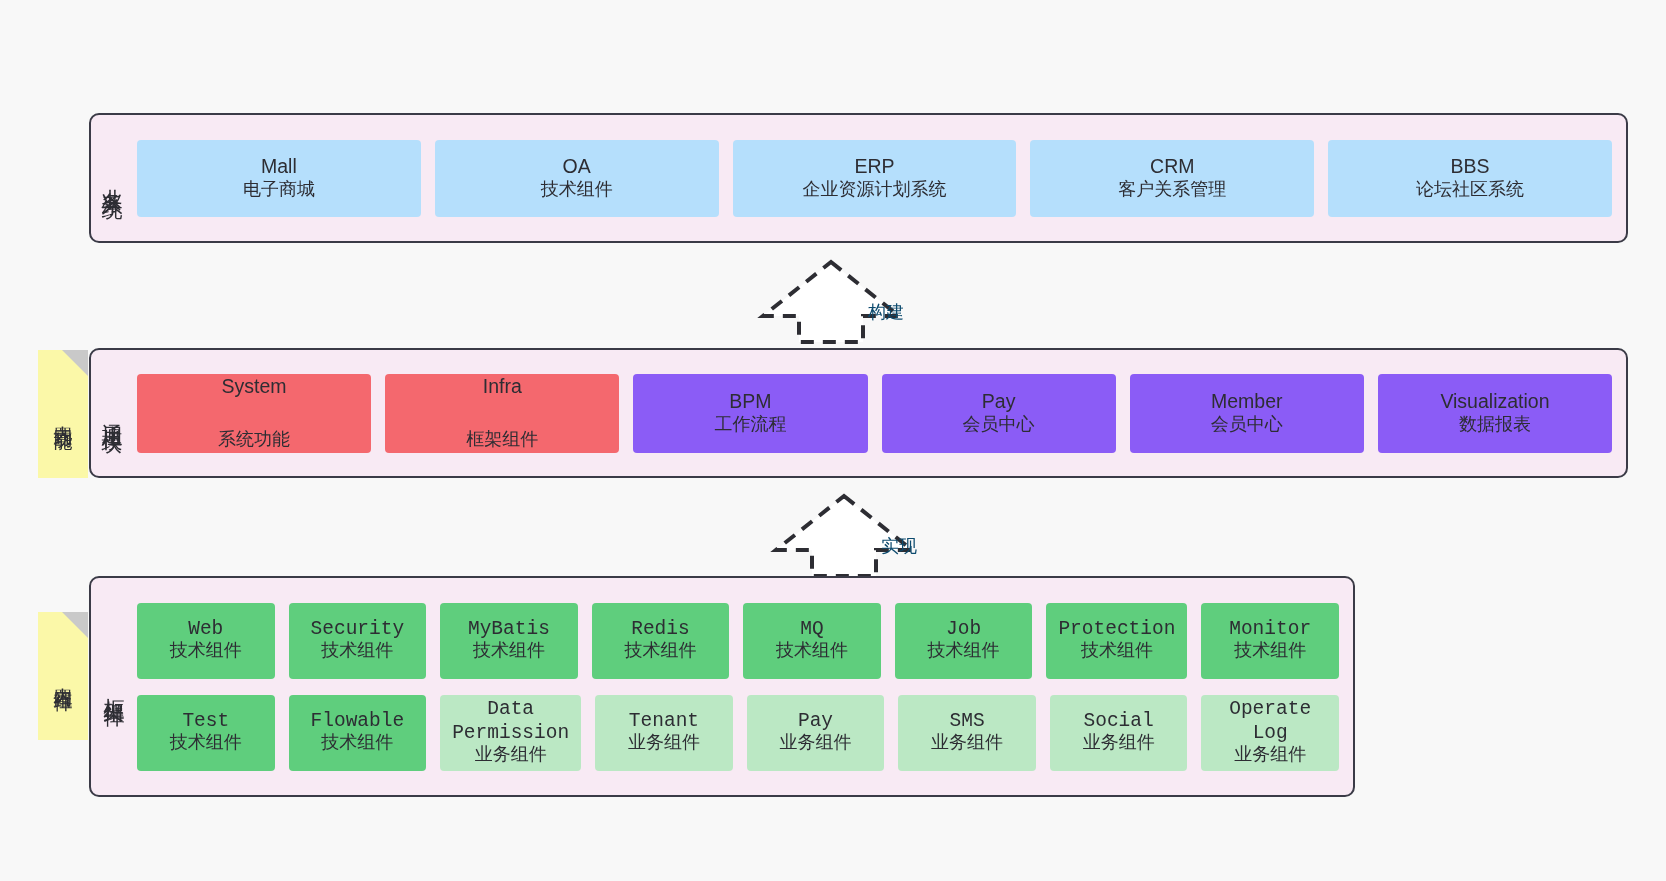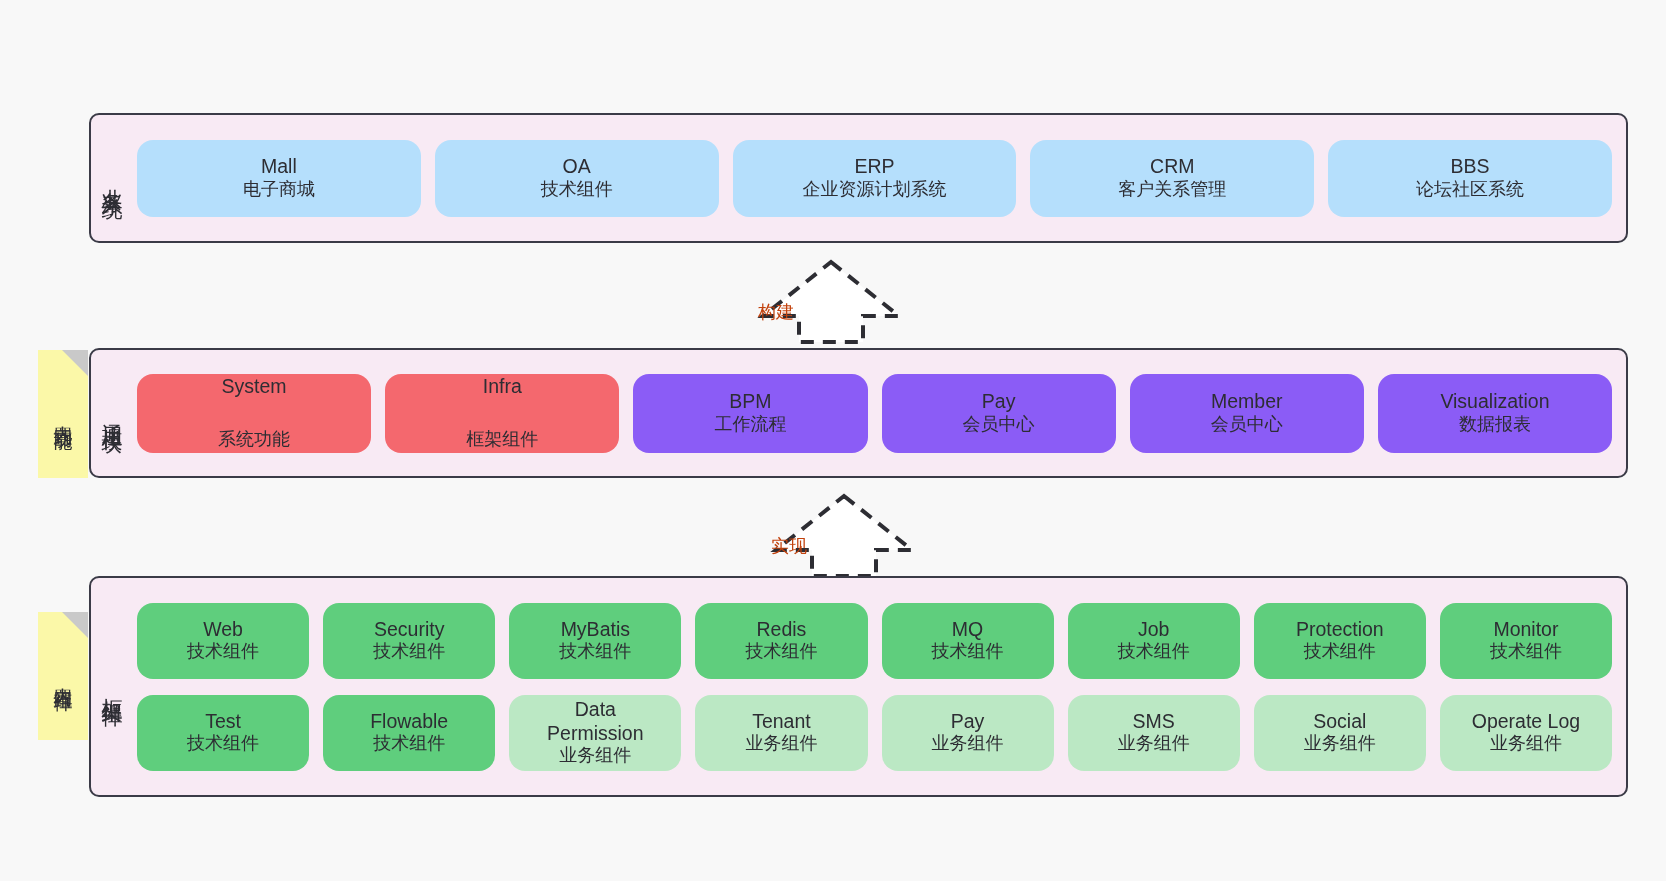--- a/index.html
+++ b/index.html
@@ -58,21 +58,21 @@
   .row {
     display: flex;
     flex-direction: row;
     align-items: stretch;
     gap: 14px;
   }
 
   
   .node {
     flex: 1 1 0;
-    border-radius: 16px;
+    border-radius: 4px;
     display: flex;
     flex-direction: column;
     align-items: center;
     justify-content: center;
     text-align: center;
     color: #2d2d33;
     box-sizing: border-box;
     padding: 6px 12px;
     line-height: 1.22;
   }
@@ -94,21 +94,21 @@
     left: 89px;  top: 113px;  width: 1539px; height: 130px;
   }
   #layer-business .node { height: 77px; }
 
   #layer-common {
     left: 89px;  top: 348px;  width: 1539px; height: 130px;
   }
   #layer-common .node { height: 79px; }
 
   #layer-framework {
-    left: 89px;  top: 576px;  width: 1539px; height: 221px;
+    left: 89px;  top: 576px;  width: 1266px; height: 221px; font-family: Liberation Mono, monospace;
   }
   #layer-framework .node { height: 76px; }
 
   
   .sticky {
     position: absolute;
     width: 50px;
     background: #fbf8a8;
     box-sizing: border-box;
     display: flex;
@@ -135,23 +135,23 @@
 
   
   .connector {
     position: absolute;
   }
   .connector svg { display: block; overflow: visible; }
   .connector .label {
     position: absolute;
     left: 0; right: 0;
     top: 42px;
-    text-align: left;
+    text-align: right;
     font-size: 18px;
-    color: #c2410c;
+    color: #0c4a6e;
     pointer-events: none;
   }
   #connector-build  { left: 758px; top: 258px; width: 146px; height: 86px; }
   #connector-impl   { left: 771px; top: 492px; width: 146px; height: 86px; }
 </style>
 </head>
 <body>
 
 <div class="canvas">
 

